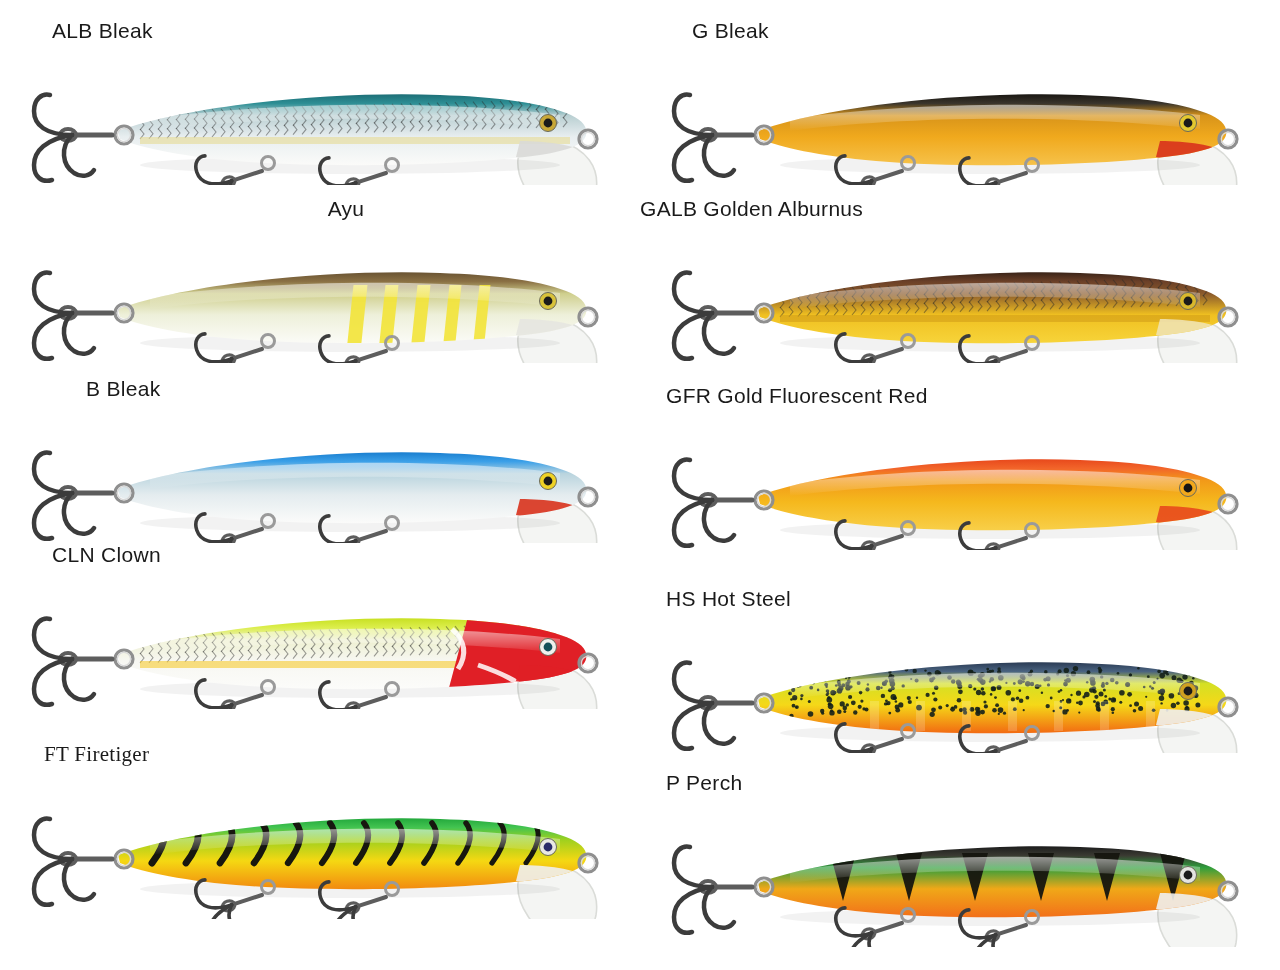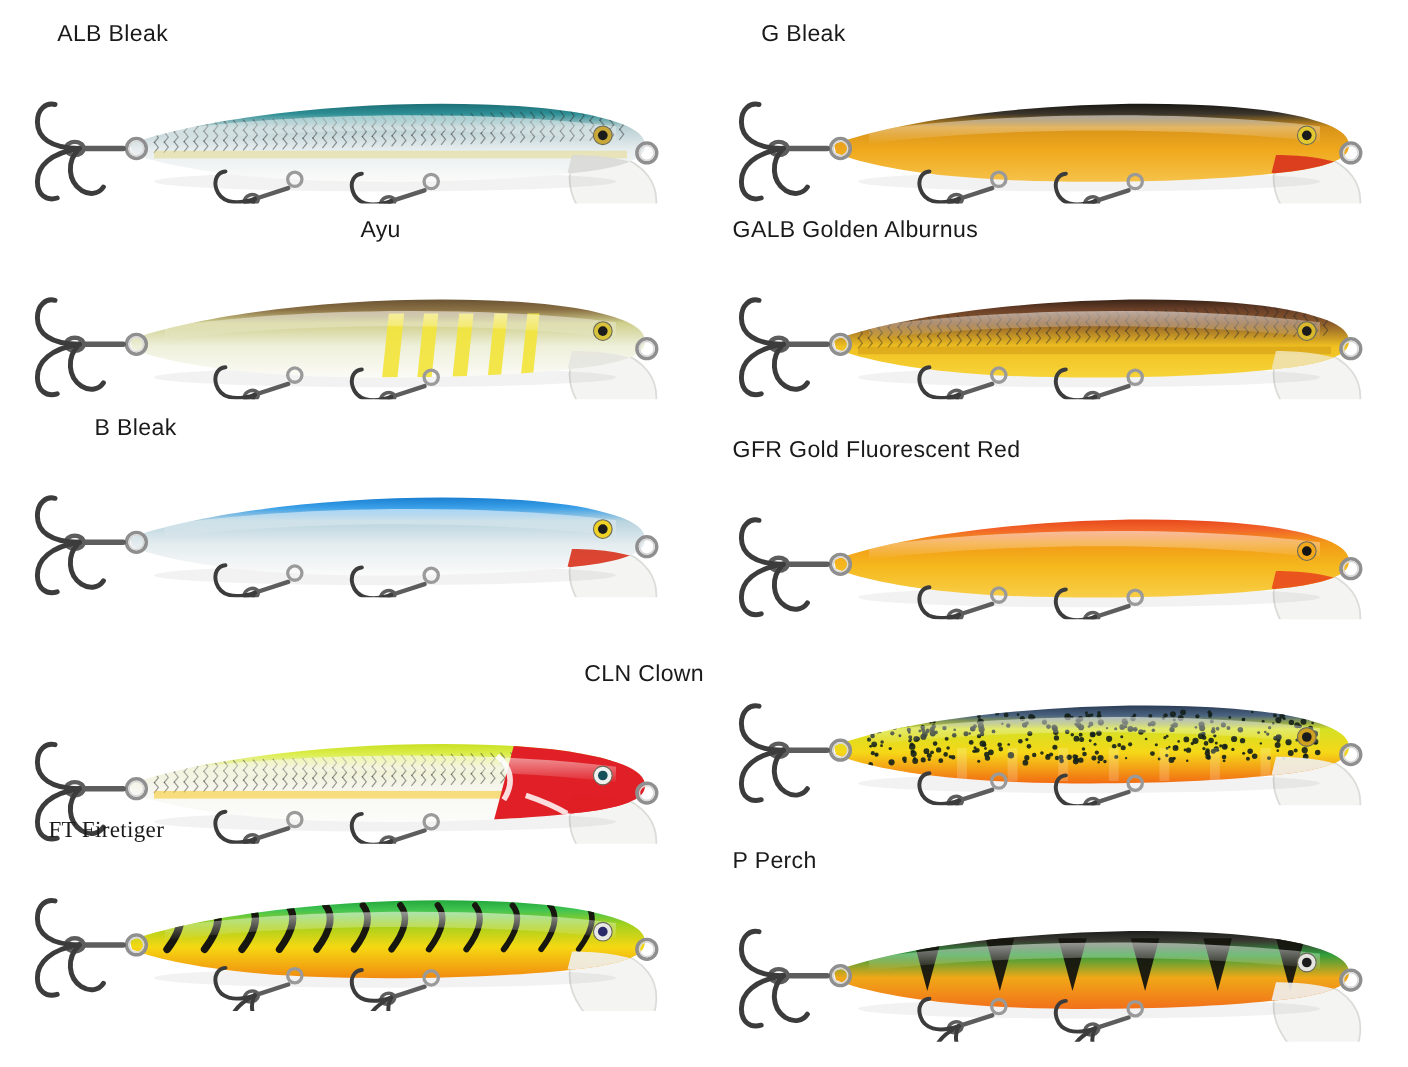--- a/index.html
+++ b/index.html
@@ -431,21 +431,21 @@
             <path d="M0 0 L-40 0" stroke="#5d5d5d" stroke-width="5" fill="none" stroke-linecap="round"></path>
             <ellipse cx="-44" cy="0" rx="8" ry="6" fill="none" stroke="#5d5d5d" stroke-width="4"></ellipse>
             <path d="M-40 0 C -66 0 -78 -10 -78 -24 C -78 -36 -70 -42 -62 -40" stroke="#3c3c3c" stroke-width="4.5" fill="none" stroke-linecap="round"></path>
             <path d="M-40 0 C -66 4 -78 16 -78 30 C -78 42 -70 48 -60 45" stroke="#3c3c3c" stroke-width="4.5" fill="none" stroke-linecap="round"></path>
             <path d="M-40 0 C -52 12 -50 30 -38 38 C -30 43 -22 41 -18 35" stroke="#3c3c3c" stroke-width="4.5" fill="none" stroke-linecap="round"></path>
           </g>
         </svg>
       </div>
     </div>
     <div class="lure-cell" style="left: 640px; top: 198px;">
-      <div class="lure-label" style="margin-left: 26px;">GALB Golden Alburnus</div>
+      <div class="lure-label" style="">GALB Golden Alburnus</div>
       <div class="lure-art">
         <svg width="620" height="140" viewBox="0 0 620 140">
           <defs>
             <linearGradient id="g-galb-golden-alburnus" x1="0" y1="0" x2="0" y2="1">
               <stop offset="0" stop-color="#3a2418"></stop>
               <stop offset="0.13" stop-color="#6b4028"></stop>
               <stop offset="0.3" stop-color="#8a5a2c"></stop>
               <stop offset="0.6" stop-color="#f0c020"></stop>
               <stop offset="1" stop-color="#f7d43a"></stop>
             </linearGradient>
@@ -736,21 +736,21 @@
           <g transform="translate(386,128) rotate(-18) scale(0.8,0.8)">
             <path d="M0 0 L-40 0" stroke="#5d5d5d" stroke-width="5" fill="none" stroke-linecap="round"></path>
             <ellipse cx="-44" cy="0" rx="8" ry="6" fill="none" stroke="#5d5d5d" stroke-width="4"></ellipse>
             <path d="M-40 0 C -66 0 -78 -10 -78 -24 C -78 -36 -70 -42 -62 -40" stroke="#3c3c3c" stroke-width="4.5" fill="none" stroke-linecap="round"></path>
             <path d="M-40 0 C -66 4 -78 16 -78 30 C -78 42 -70 48 -60 45" stroke="#3c3c3c" stroke-width="4.5" fill="none" stroke-linecap="round"></path>
             <path d="M-40 0 C -52 12 -50 30 -38 38 C -30 43 -22 41 -18 35" stroke="#3c3c3c" stroke-width="4.5" fill="none" stroke-linecap="round"></path>
           </g>
         </svg>
       </div>
     </div>
-    <div class="lure-cell" style="left: 640px; top: 398px;">
+    <div class="lure-cell" style="left: 640px; top: 385px;">
       <div class="lure-label" style="margin-left: 26px;">GFR Gold Fluorescent Red</div>
       <div class="lure-art">
         <svg width="620" height="140" viewBox="0 0 620 140">
           <defs>
             <linearGradient id="g-gfr-gold-fluorescent-red" x1="0" y1="0" x2="0" y2="1">
               <stop offset="0" stop-color="#e8491c"></stop>
               <stop offset="0.13" stop-color="#f2652a"></stop>
               <stop offset="0.3" stop-color="#f29a18"></stop>
               <stop offset="0.6" stop-color="#f5b81d"></stop>
               <stop offset="1" stop-color="#f8cf48"></stop>
@@ -816,21 +816,21 @@
           <g transform="translate(386,128) rotate(-18) scale(0.8,0.8)">
             <path d="M0 0 L-40 0" stroke="#5d5d5d" stroke-width="5" fill="none" stroke-linecap="round"></path>
             <ellipse cx="-44" cy="0" rx="8" ry="6" fill="none" stroke="#5d5d5d" stroke-width="4"></ellipse>
             <path d="M-40 0 C -66 0 -78 -10 -78 -24 C -78 -36 -70 -42 -62 -40" stroke="#3c3c3c" stroke-width="4.5" fill="none" stroke-linecap="round"></path>
             <path d="M-40 0 C -66 4 -78 16 -78 30 C -78 42 -70 48 -60 45" stroke="#3c3c3c" stroke-width="4.5" fill="none" stroke-linecap="round"></path>
             <path d="M-40 0 C -52 12 -50 30 -38 38 C -30 43 -22 41 -18 35" stroke="#3c3c3c" stroke-width="4.5" fill="none" stroke-linecap="round"></path>
           </g>
         </svg>
       </div>
     </div>
-    <div class="lure-cell" style="left: 0px; top: 602px; text-align: right;">
+    <div class="lure-cell" style="left: 0px; top: 544px;">
       <div class="lure-label" style="margin-left: 52px;">CLN Clown</div>
       <div class="lure-art">
         <svg width="620" height="140" viewBox="0 0 620 140">
           <defs>
             <linearGradient id="g-cln-clown" x1="0" y1="0" x2="0" y2="1">
               <stop offset="0" stop-color="#c8e022"></stop>
               <stop offset="0.13" stop-color="#dcee4c"></stop>
               <stop offset="0.3" stop-color="#eef0d0"></stop>
               <stop offset="0.6" stop-color="#f7f7f2"></stop>
               <stop offset="1" stop-color="#fcfcfa"></stop>
@@ -1048,20 +1048,21 @@
             <path d="M0 0 L-40 0" stroke="#5d5d5d" stroke-width="5" fill="none" stroke-linecap="round"></path>
             <ellipse cx="-44" cy="0" rx="8" ry="6" fill="none" stroke="#5d5d5d" stroke-width="4"></ellipse>
             <path d="M-40 0 C -66 0 -78 -10 -78 -24 C -78 -36 -70 -42 -62 -40" stroke="#3c3c3c" stroke-width="4.5" fill="none" stroke-linecap="round"></path>
             <path d="M-40 0 C -66 4 -78 16 -78 30 C -78 42 -70 48 -60 45" stroke="#3c3c3c" stroke-width="4.5" fill="none" stroke-linecap="round"></path>
             <path d="M-40 0 C -52 12 -50 30 -38 38 C -30 43 -22 41 -18 35" stroke="#3c3c3c" stroke-width="4.5" fill="none" stroke-linecap="round"></path>
           </g>
         </svg>
       </div>
     </div>
     <div class="lure-cell" style="left: 640px; top: 588px;">
+      <div class="lure-label" style="margin-left: 26px;">HS Hot Steel</div>
       <div class="lure-art">
         <svg width="620" height="140" viewBox="0 0 620 140">
           <defs>
             <linearGradient id="g-hs-hot-steel" x1="0" y1="0" x2="0" y2="1">
               <stop offset="0" stop-color="#2b3c55"></stop>
               <stop offset="0.13" stop-color="#4a6380"></stop>
               <stop offset="0.3" stop-color="#d4e024"></stop>
               <stop offset="0.6" stop-color="#f5d818"></stop>
               <stop offset="1" stop-color="#f26a12"></stop>
             </linearGradient>

